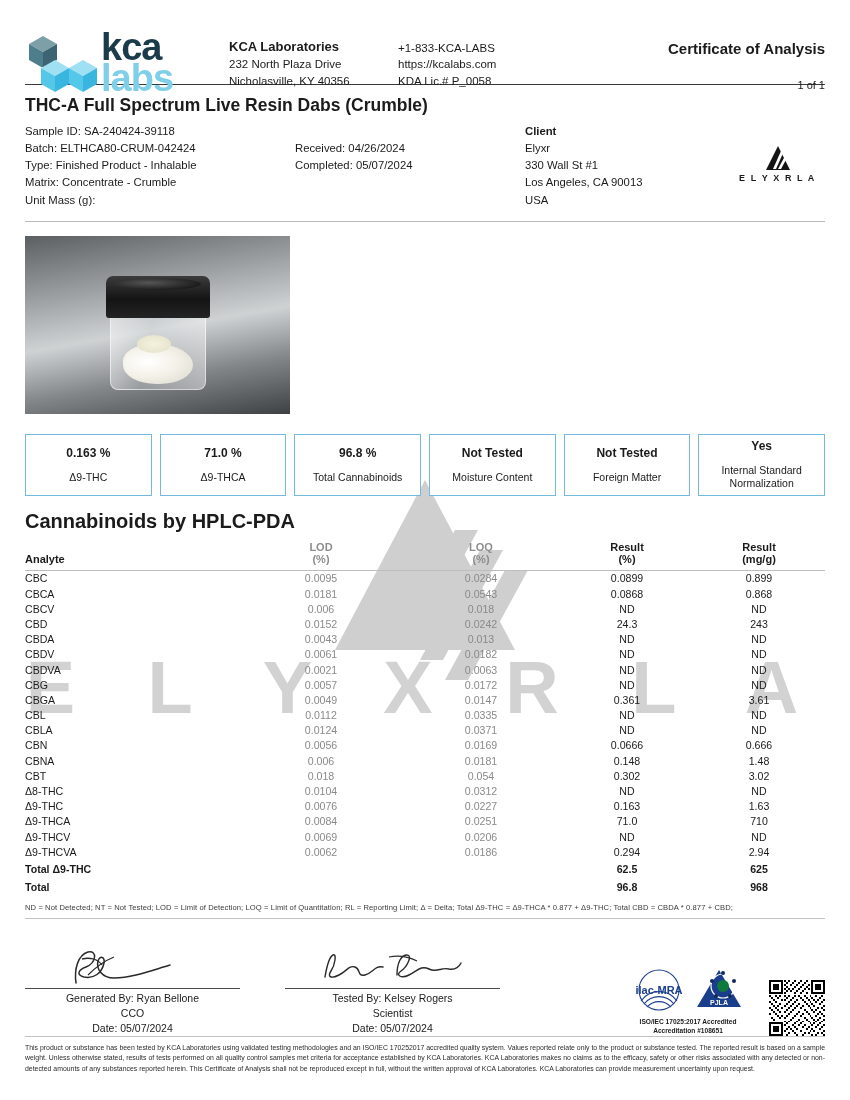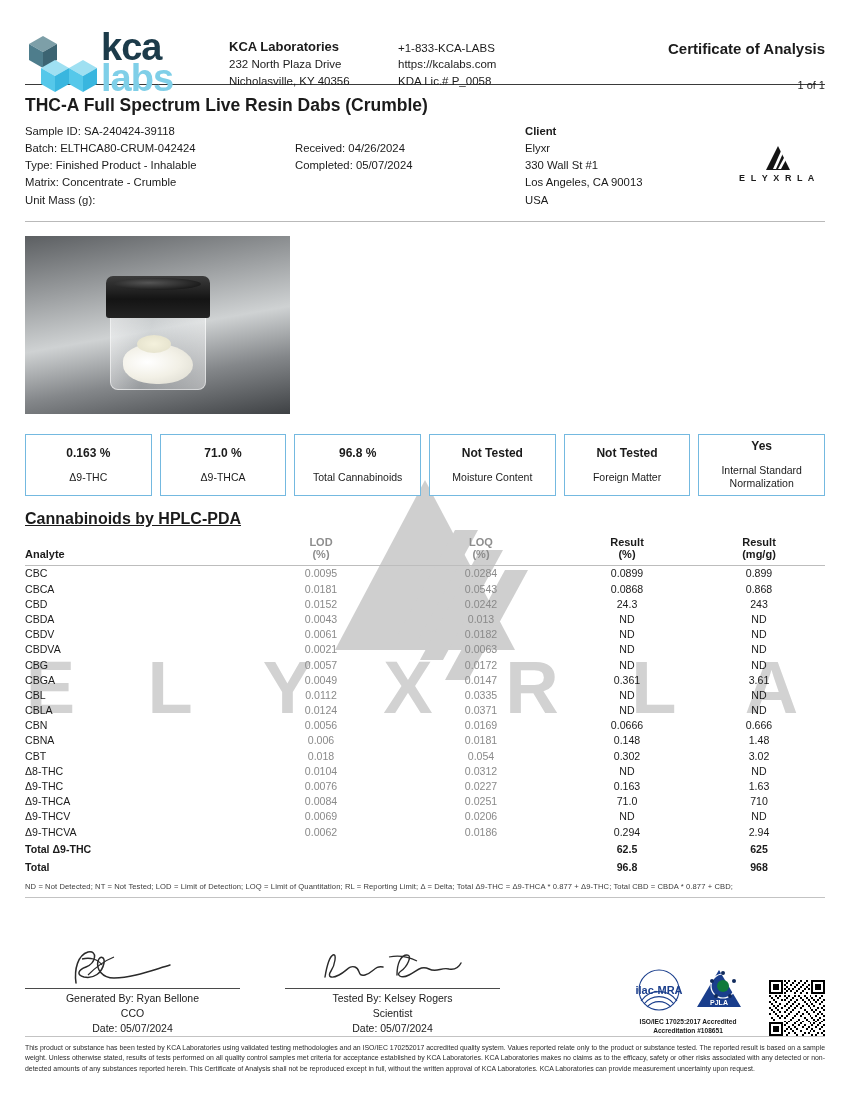--- a/index.html
+++ b/index.html
@@ -95,21 +95,21 @@
     position: absolute; left: 0; top: 470px; width: 850px; height: 300px;
     z-index: 0; pointer-events: none;
   }
   .wm-text {
     position: absolute; top: 175px; left: 0; width: 850px; text-align: center;
     font-size: 74px; font-weight: bold; color: #d2d2d2; letter-spacing: 26px;
   }
 
   
   .cann-section { position: relative; z-index: 1; margin-top: 14px; }
-  .cann-title { font-size: 16px; font-weight: bold; text-decoration: underline; }
+  .cann-title { font-size: 20px; font-weight: bold; }
   .ctable { width: 100%; border-collapse: collapse; margin-top: 8px; }
   .ctable th { font-size: 11px; font-weight: bold; padding-bottom: 5px; vertical-align: bottom; }
   .ctable th.analyte { text-align: left; }
   .ctable th.lodq { text-align: center; color: #8d8d8d; }
   .ctable th.res { text-align: center; }
   .ctable thead tr.hdr th { border-bottom: 1px solid #bdbdbd; }
   .ctable td { font-size: 10.6px; padding: 1.6px 0; }
   .ctable td.analyte { text-align: left; }
   .ctable td.lodq { text-align: center; color: #8a8a8a; }
   .ctable td.res { text-align: center; }
@@ -304,20 +304,27 @@
             <td class="lodq">0.0284</td>
             <td class="res">0.0899</td>
             <td class="res">0.899</td>
           </tr>
           <tr>
             <td class="analyte">CBCA</td>
             <td class="lodq">0.0181</td>
             <td class="lodq">0.0543</td>
             <td class="res">0.0868</td>
             <td class="res">0.868</td>
+          </tr>
+          <tr>
+            <td class="analyte">CBCV</td>
+            <td class="lodq">0.006</td>
+            <td class="lodq">0.018</td>
+            <td class="res">ND</td>
+            <td class="res">ND</td>
           </tr>
           <tr>
             <td class="analyte">CBD</td>
             <td class="lodq">0.0152</td>
             <td class="lodq">0.0242</td>
             <td class="res">24.3</td>
             <td class="res">243</td>
           </tr>
           <tr>
             <td class="analyte">CBDA</td>

